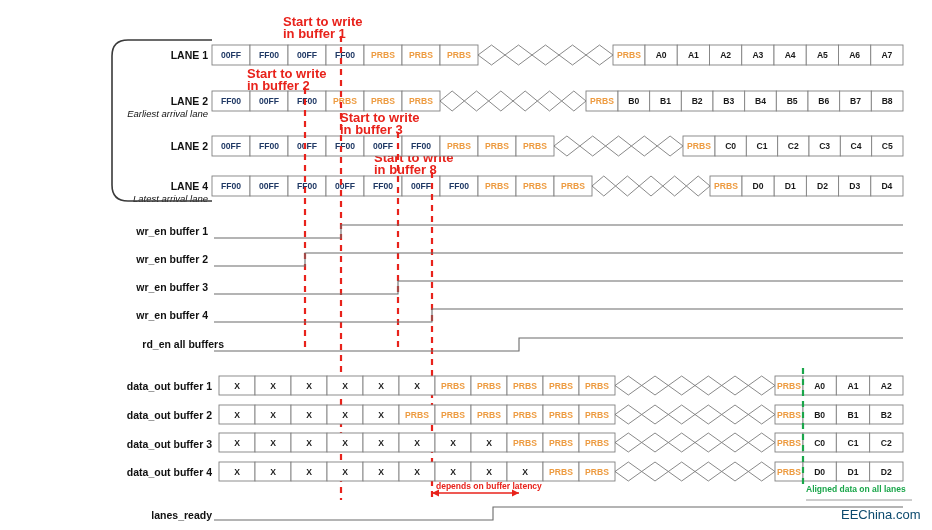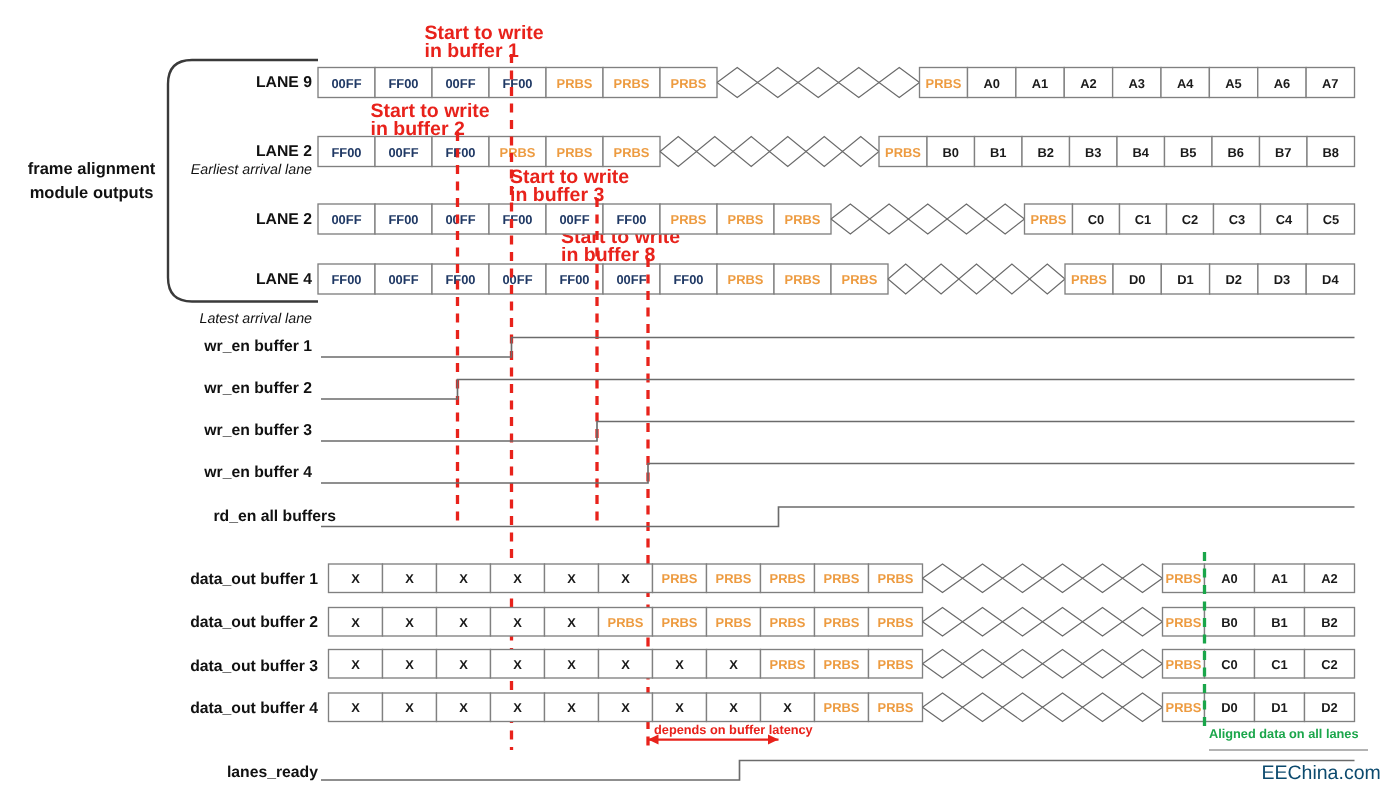--- a/index.html
+++ b/index.html
@@ -19,31 +19,27 @@
        white-space:nowrap;}
   .greenlbl{position:absolute;font-size:8.5px;font-weight:bold;color:#1aa64a;
        white-space:nowrap;}
   .wm{position:absolute;font-size:13px;color:#0c4a6e;white-space:nowrap;}
 </style>
 </head>
 <body>
 
 <div id="stage">
 
-  <div class="grouplbl" style="left:6px;top:105px;width:110px;">
-    <div>frame alignment</div>
-    <div>module outputs</div>
-  </div>
-
-  <div class="lbl" style="left:100px;top:49px;width:108px;">LANE 9</div>
+
+  <div class="lbl" style="left:100px;top:49px;width:108px;">LANE 1</div>
   <div class="lbl" style="left:100px;top:95px;width:108px;">LANE 2</div>
   <div class="sublbl" style="left:74px;top:108px;width:134px;">Earliest arrival lane</div>
   <div class="lbl" style="left:100px;top:140px;width:108px;">LANE 2</div>
   <div class="lbl" style="left:100px;top:180px;width:108px;">LANE 4</div>
-  <div class="sublbl" style="left:74px;top:207px;width:134px;text-align:right;">Latest arrival lane</div>
+  <div class="sublbl" style="left:74px;top:193px;width:134px;text-align:right;">Latest arrival lane</div>
 
   <div class="lbl" style="left:80px;top:225px;width:128px;">wr_en buffer 1</div>
   <div class="lbl" style="left:80px;top:253px;width:128px;">wr_en buffer 2</div>
   <div class="lbl" style="left:80px;top:281px;width:128px;">wr_en buffer 3</div>
   <div class="lbl" style="left:80px;top:309px;width:128px;">wr_en buffer 4</div>
   <div class="lbl" style="left:96px;top:338px;width:128px;">rd_en  all buffers</div>
 
   <div class="lbl" style="left:80px;top:380px;width:132px;">data_out buffer 1</div>
   <div class="lbl" style="left:80px;top:409px;width:132px;">data_out buffer 2</div>
   <div class="lbl" style="left:80px;top:438px;width:132px;">data_out buffer 3</div>

